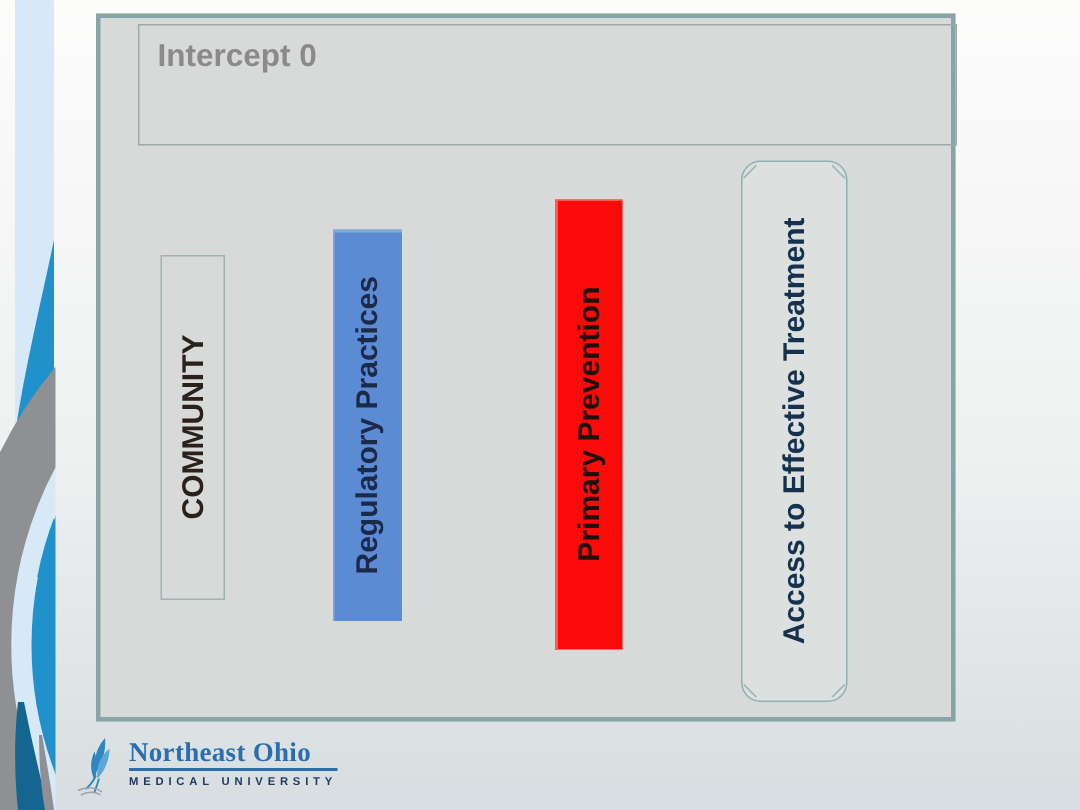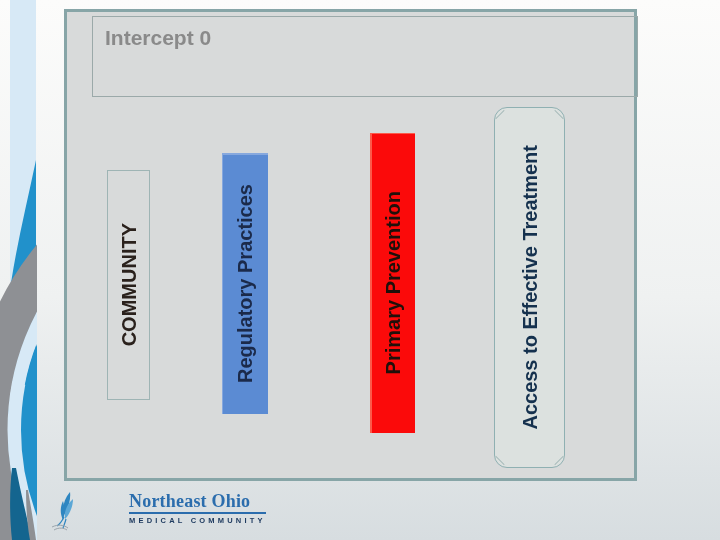--- a/index.html
+++ b/index.html
@@ -54,21 +54,21 @@
     border:1px solid #8FB0B2; border-radius:13px;
     background:#DCE1DF; color:#15314E;
   }
   .tick { position:absolute; width:12px; height:1px; background:#9FB5B5; }
   .tick.tl { left:-1px; top:6px;  transform:rotate(-45deg); }
   .tick.tr { right:-1px; top:6px; transform:rotate(45deg); }
   .tick.bl { left:-1px; bottom:6px;  transform:rotate(45deg); }
   .tick.br { right:-1px; bottom:6px; transform:rotate(-45deg); }
 
   
-  .logo { position:absolute; left:50px; top:491px; display:flex; align-items:flex-start;gap:43px; }
+  .logo { position:absolute; left:50px; top:491px; display:flex; align-items:flex-start; }
   .logo .mark { width:32px; height:40px; margin-right:4px; }
   .logo .words { display:flex; flex-direction:column; }
   .logo .org {
     font-family:"Liberation Serif", serif; font-weight:bold; font-size:18px;
     color:#2B6DAD; line-height:20px; padding-bottom:1px;
     border-bottom:2px solid #2B6DAD; letter-spacing:0.2px;
   }
   .logo .org-sub {
     margin-top:2px; font-size:7.5px; font-weight:bold; letter-spacing:3.2px;
     color:#1F3B60;
@@ -126,17 +126,17 @@
   <div class="logo">
     <svg class="mark" viewBox="0 0 32 40" aria-hidden="true">
       <path d="M20,1 C14,8 12,16 14,24 C18,18 21,9 20,1 Z" fill="#2E86C1"></path>
       <path d="M23,8 C17,13 14,20 15,28 C20,23 23,15 23,8 Z" fill="#5BA7D6"></path>
       <path d="M13,10 C10,16 10,23 13,29 C15,23 15,16 13,10 Z" fill="#2E86C1"></path>
       <path d="M14,26 C12,30 10,33 7,35 M16,28 C15,32 14,34 13,37" stroke="#2E86C1" stroke-width="1.2" fill="none"></path>
       <path d="M2,36 C8,33 14,34 18,37 M4,39 C9,36 14,37 17,39" stroke="#9AA4AC" stroke-width="1" fill="none"></path>
     </svg>
     <div class="words">
       <span class="org">Northeast Ohio</span>
-      <span class="org-sub">MEDICAL COMMUNITY</span>
+      <span class="org-sub">MEDICAL UNIVERSITY</span>
     </div>
   </div>
 
 </div>
 
 </body></html>

